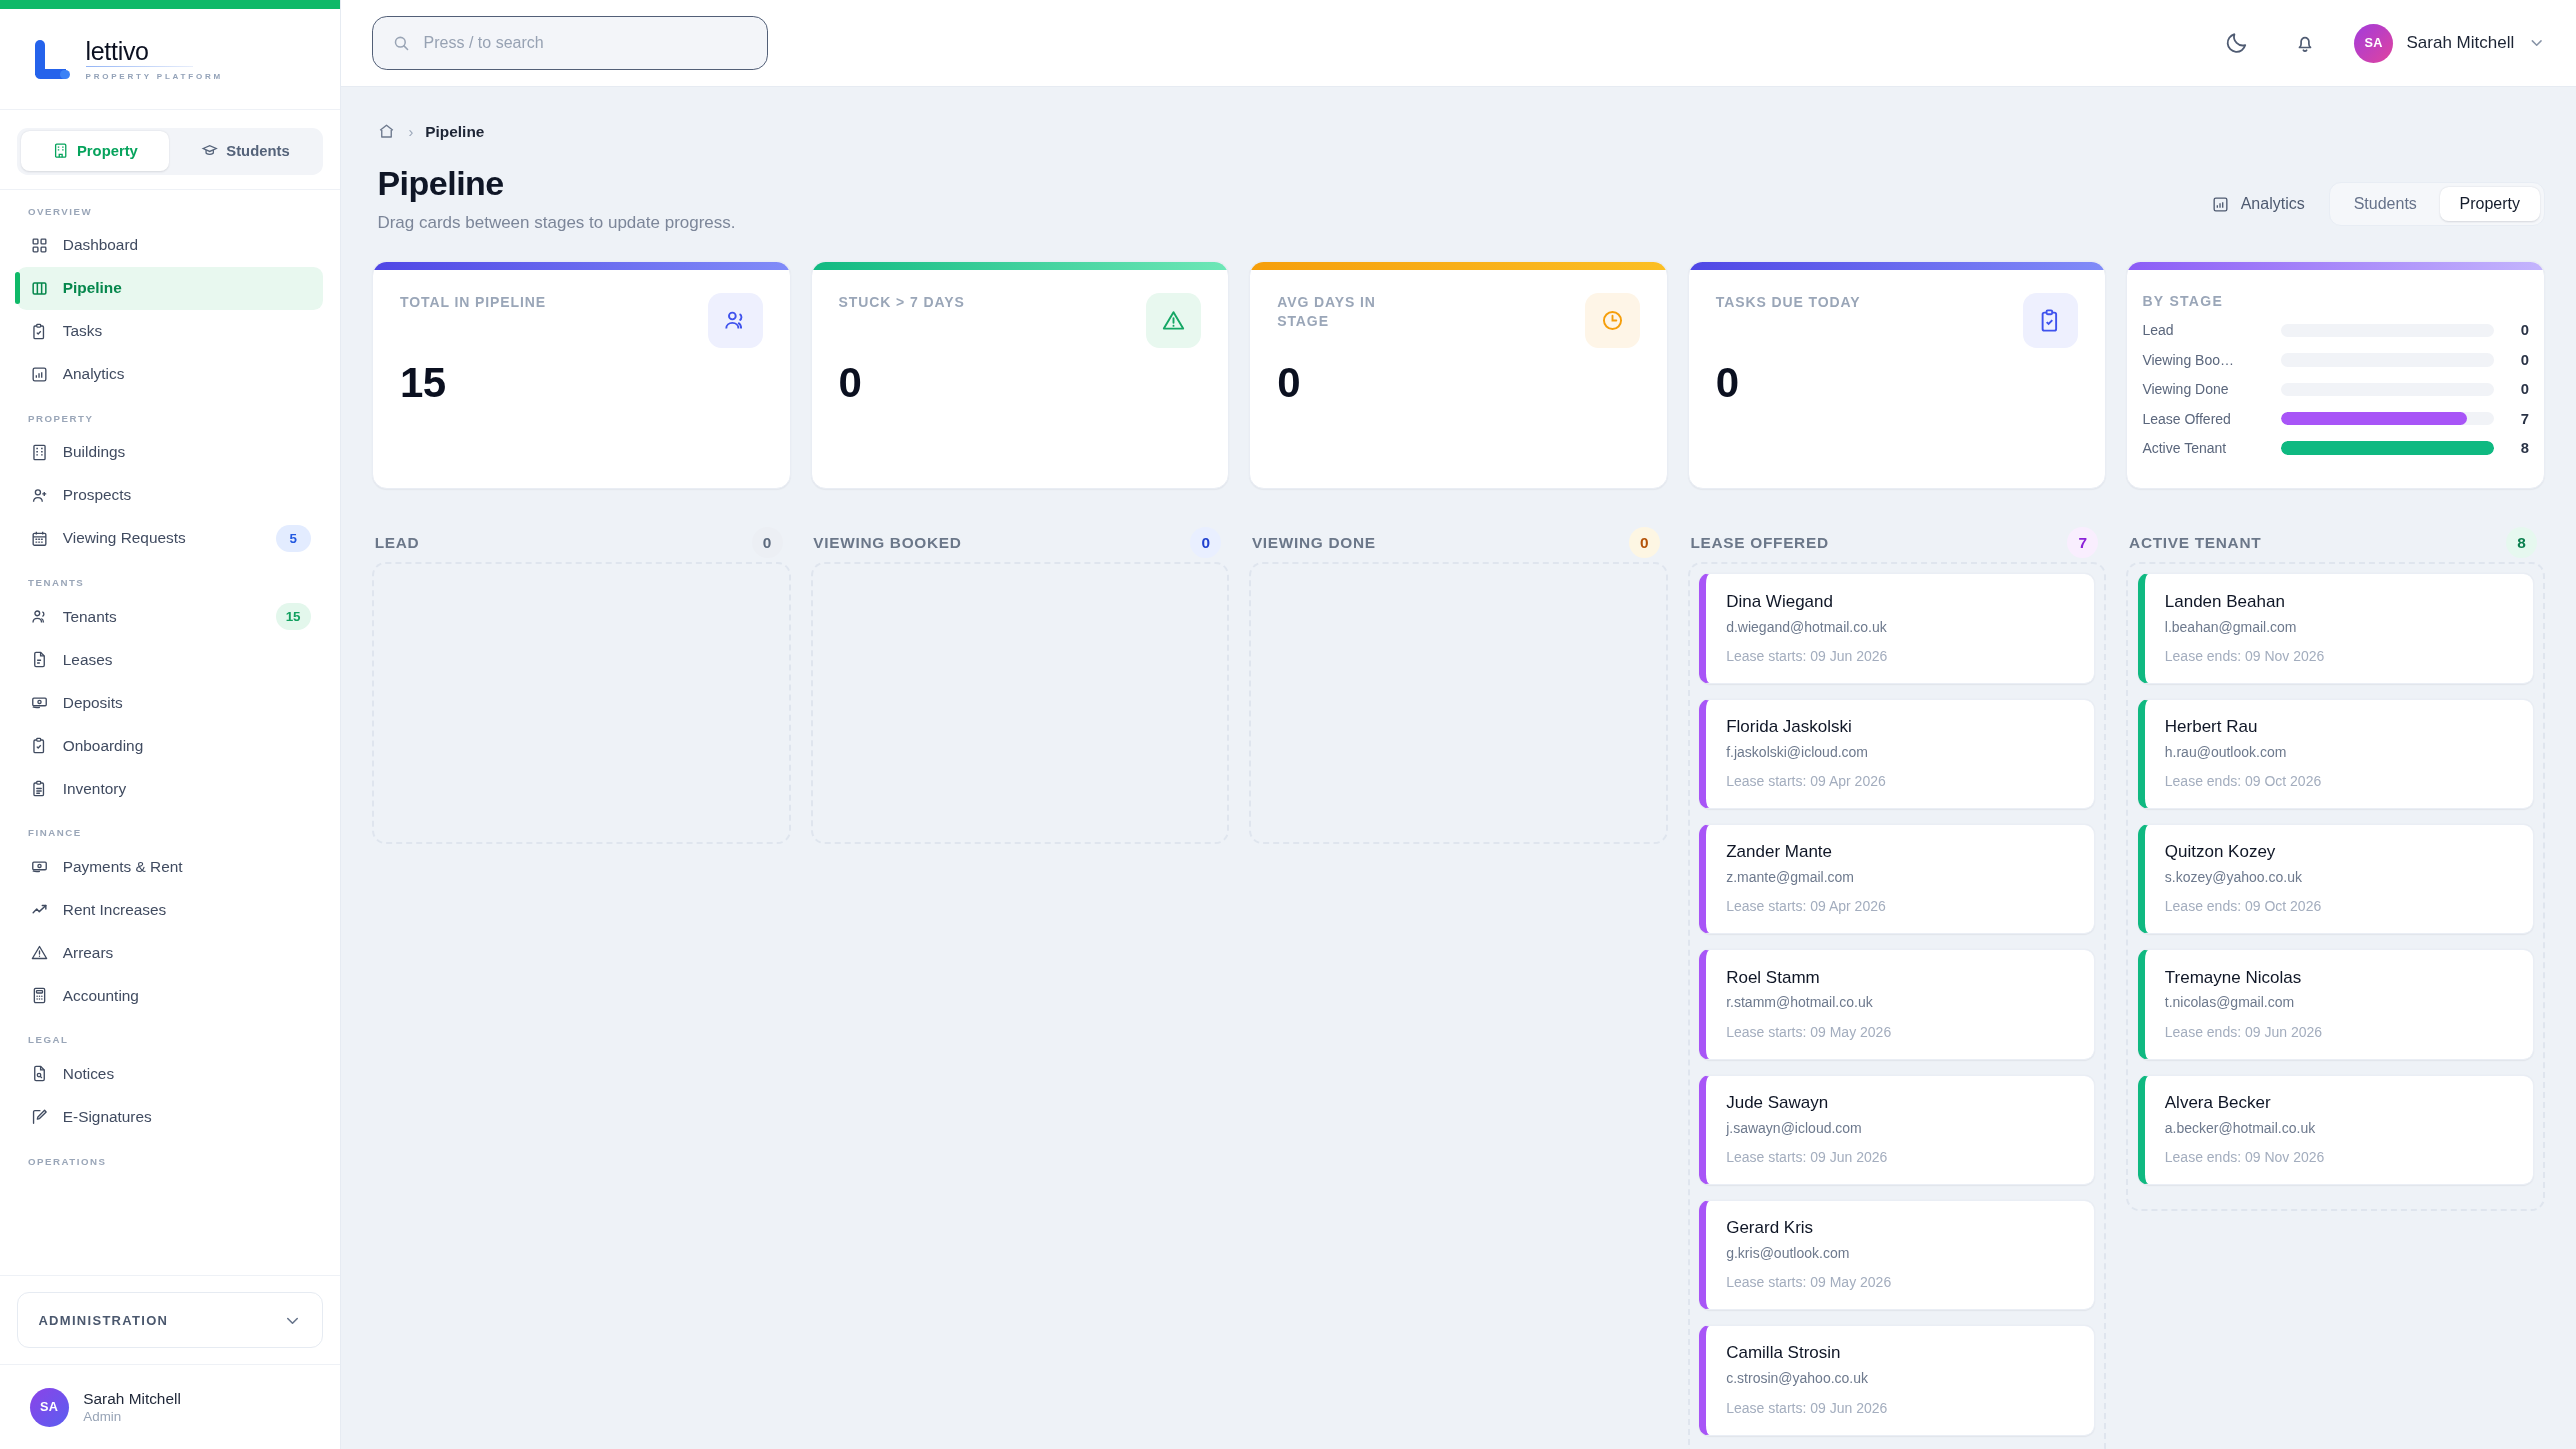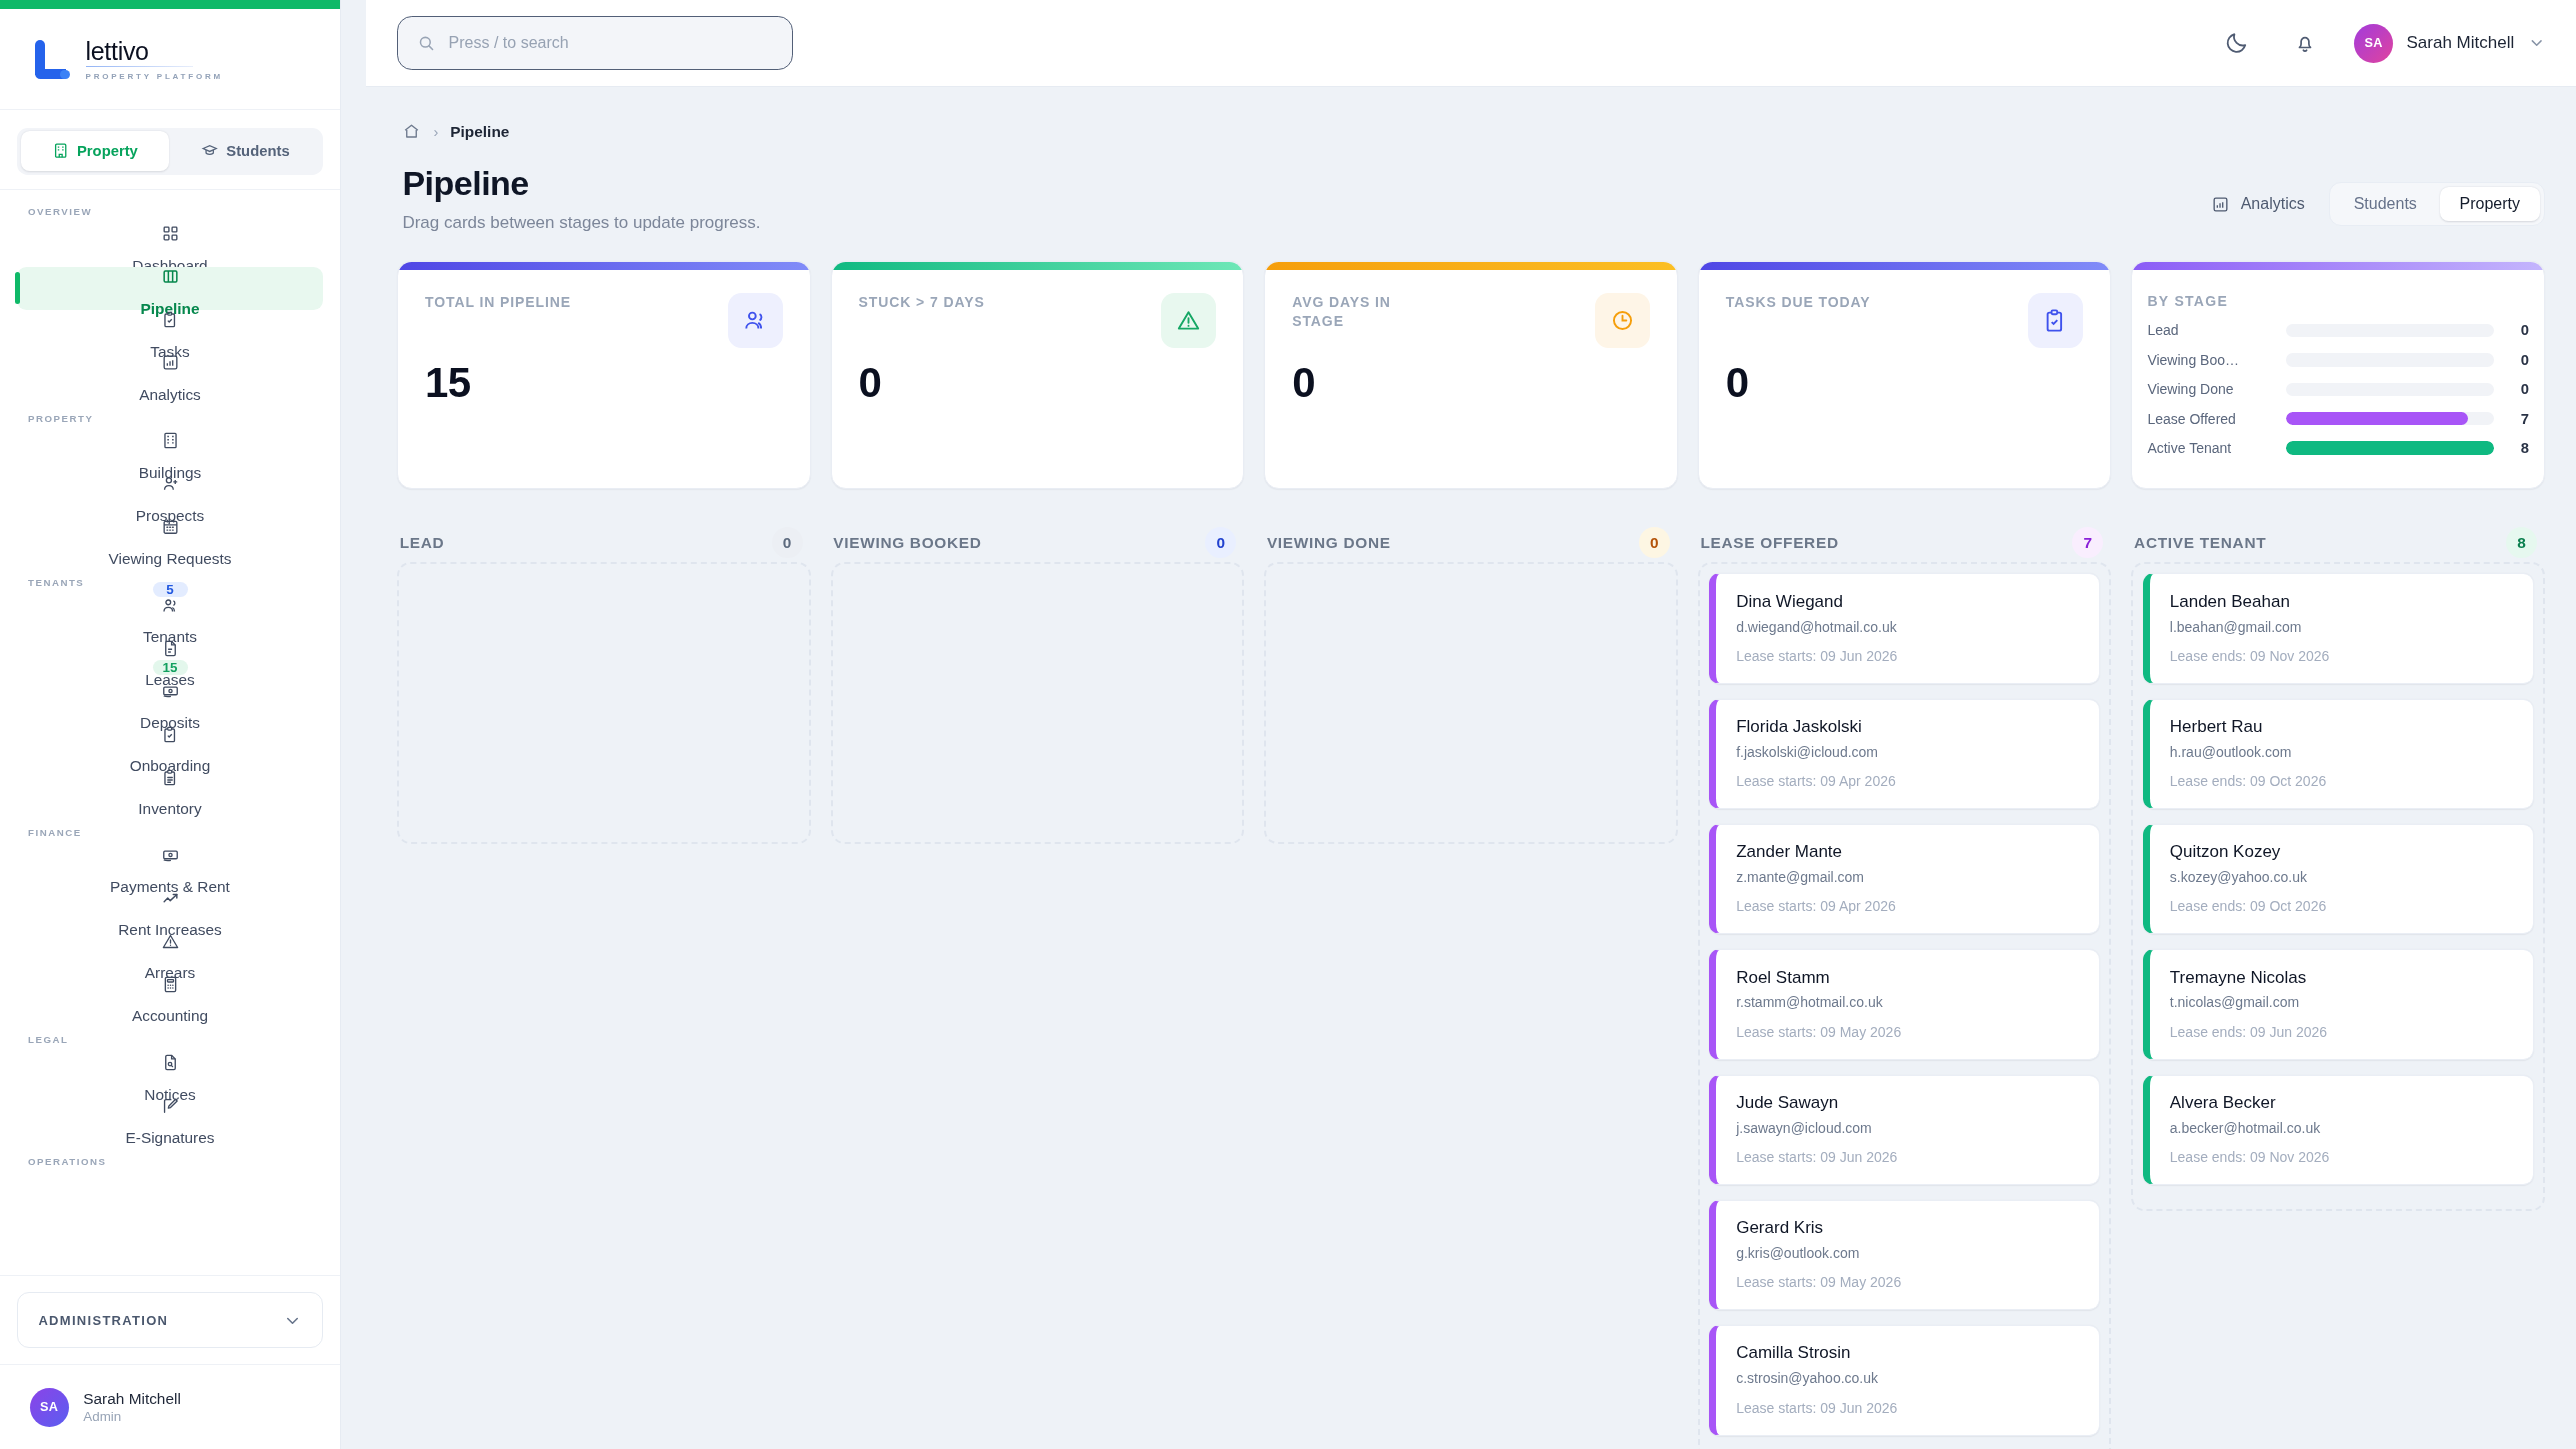--- a/index.html
+++ b/index.html
@@ -4,21 +4,21 @@
 <style>
   * { box-sizing: border-box; margin: 0; padding: 0; }
   html, body {
     width: 2576px; height: 1449px;
     font-family: "Liberation Sans", sans-serif;
     background: #eef2f7;
     overflow: hidden;
     -webkit-font-smoothing: antialiased;
   }
 
-  .app { display: flex; width: 2576px; height: 1449px; position: relative; gap: 25px; }
+  .app { display: flex; width: 2576px; height: 1449px; position: relative; }
 
   
   .sidebar {
     width: 341px; height: 1449px; flex: 0 0 341px;
     background: #ffffff;
     border-right: 1.3px solid #e6ebf2;
     position: relative;
     display: flex; flex-direction: column;
   }
   .sb-topbar { height: 9.4px; background: #0fb968; width: 100%; }
@@ -34,21 +34,21 @@
   .brand-sub { font-size:8px; letter-spacing:2.8px; color:#93a2b8; margin-top:4.7px; font-weight:700; }
 
   .seg-wrap { padding: 17.4px 17.4px 14.8px 17.4px; border-bottom:1.3px solid #eef1f6; }
   .seg { background:#f2f4f8; border-radius:10.7px; padding:3.4px; display:flex; gap:2.7px; }
   .seg-btn { flex:1; display:flex; align-items:center; justify-content:center; gap:8px; height:40px; border-radius:8.7px; font-size:14.8px; font-weight:700; color:#55637a; }
   .seg-btn.active { background:#ffffff; color:#06a35c; box-shadow:0 0.7px 2px rgba(16,24,40,.12); }
 
   .nav { flex:1; overflow:hidden; padding: 14.8px 17.4px 0 17.4px; }
   .nav-sec { font-size:9.7px; letter-spacing:1.5px; font-weight:700; color:#9aa6b8; margin: 17.4px 0 6.7px 10.7px; }
   .nav-sec.first { margin-top: 1px; }
-  .nav-item { display:flex; align-items:center; gap:13.4px; height:43px; padding:0 12px; border-radius:9.4px; position:relative; color:#404b60; font-size:15.4px;flex-direction:column; }
+  .nav-item { display:flex; align-items:center; gap:13.4px; height:43px; padding:0 12px; border-radius:9.4px; position:relative; color:#404b60; font-size:15.4px; }
   .nav-item .lbl { flex:1; }
   .nav-item.active { background:#e8f8ef; color:#05874c; font-weight:700; }
   .nav-item.active::before { content:""; position:absolute; left:-2.7px; top:5.4px; bottom:5.4px; width:5.4px; border-radius:4px; background:#0fb968; }
   .nav-ico { width:20px; height:20px; flex:0 0 20px; display:flex; align-items:center; justify-content:center; }
   .nav-ico svg { width:19px; height:19px; }
   .badge { min-width:35px; height:27px; padding:0 9.4px; border-radius:13.4px; display:flex; align-items:center; justify-content:center; font-size:13.4px; font-weight:700; }
   .badge.blue { background:#e3ecff; color:#2258e0; }
   .badge.green { background:#e3f7ec; color:#12a05f; }
 
   .sb-admin { position:absolute; left:0; right:0; bottom:85px; background:#fff; border-top:1.3px solid #eef1f6; padding:16px 17.4px; }

